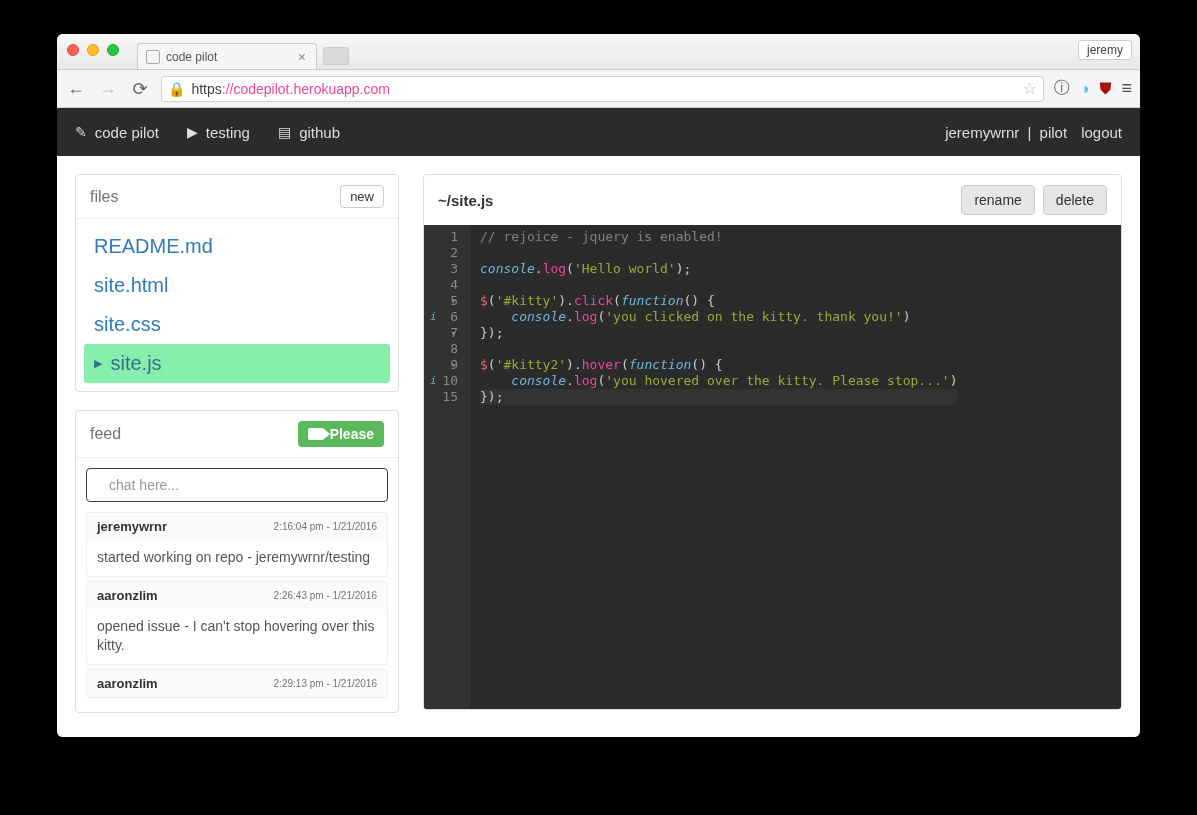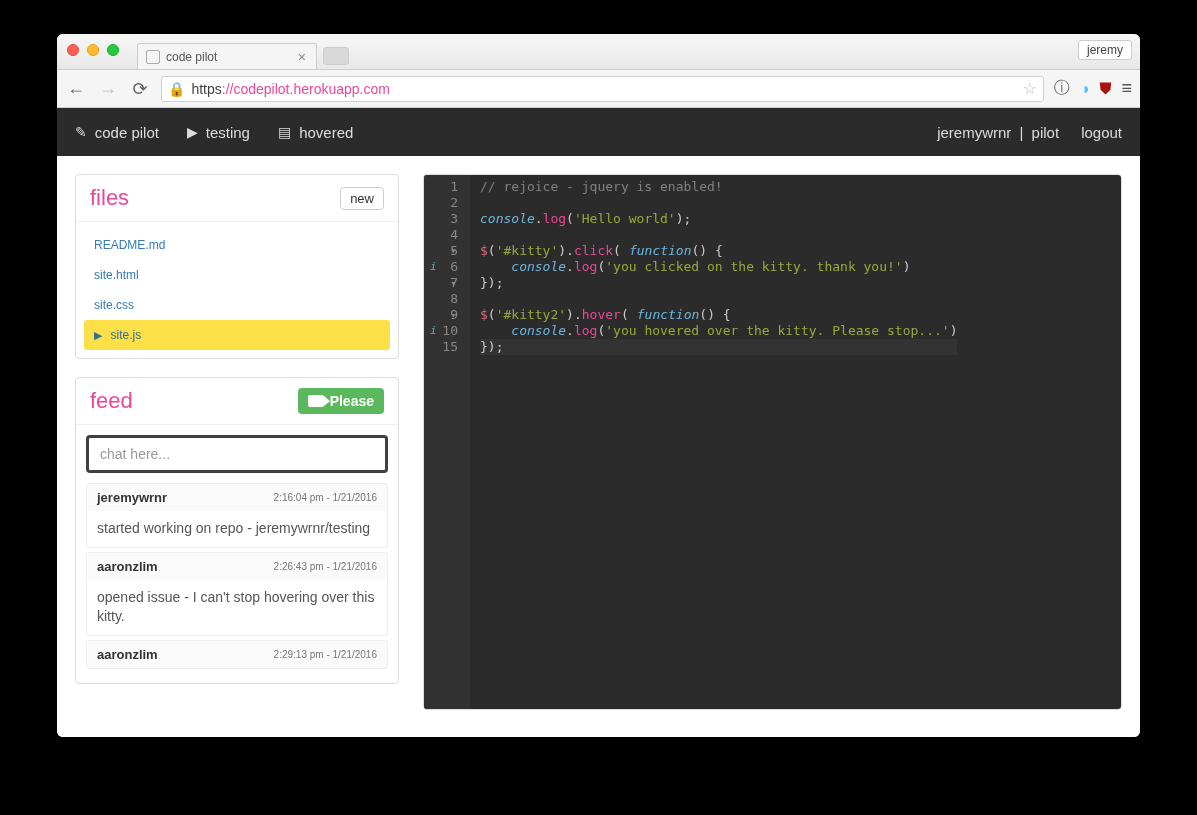--- a/index.html
+++ b/index.html
@@ -34,43 +34,43 @@
   .ext-i { color: #666; }
   .ext-blue { color: #4fc3f7; }
   .ext-shield { color: #a11; }
   .hamburger { font-size: 18px; color: #555; }
 
   
   .app-nav { height: 48px; background: #2b2b2b; color: #eaeaea; display: flex; align-items: center; padding: 0 18px; font-size: 15px; }
   .nav-left { display: flex; gap: 28px; align-items: center; }
   .nav-item { display: flex; align-items: center; gap: 8px; color: #ddd; }
   .nav-item .ico { font-size: 14px; color: #ddd; }
-  .nav-right { margin-left: auto; display: flex; align-items: center; gap: 22px; color: #ddd; }
+  .nav-right { margin-left: auto; display: flex; align-items: center; gap: 14px; color: #ddd; }
   .nav-right .sep { color: #ddd; margin: 0 4px; }
 
   
   .content { flex: 1; background: #fff; display: flex; padding: 18px; gap: 24px; }
 
   .sidebar { width: 324px; display: flex; flex-direction: column; gap: 18px; }
   .panel { border: 1px solid #ddd; border-radius: 4px; background: #fff; }
   .panel-hd { display: flex; align-items: center; justify-content: space-between; padding: 10px 14px; border-bottom: 1px solid #eee; }
-  .panel-hd h3 { font-size: 22px; font-weight: 500; color: #ec4899; }
+  .panel-hd h3 { font-size: 16px; font-weight: 500; color: #737373; }
   .btn { background: #fff; border: 1px solid #ccc; border-radius: 4px; padding: 3px 9px; font-size: 13px; color: #333; cursor: pointer; }
 
   .file-list { padding: 8px; }
-  .file-item { padding: 8px 10px; color: #337ab7; font-size: 12px; border-radius: 3px; cursor: pointer; }
-  .file-item.active { background: #fde047; color: #31708f; display: flex; align-items: center; gap: 8px; }
+  .file-item { padding: 8px 10px; color: #337ab7; font-size: 20px; border-radius: 3px; cursor: pointer; }
+  .file-item.active { background: #86efac; color: #31708f; display: flex; align-items: center; gap: 8px; }
   .file-item.active::before { content: "▶"; font-size: 11px; color: #31708f; }
 
   .start-btn { background: #5cb85c; color: #fff; border: none; border-radius: 4px; padding: 5px 10px; font-size: 14px; font-weight: 600; display: flex; align-items: center; gap: 6px; }
   .cam-icon { width: 16px; height: 12px; background: #fff; position: relative; border-radius: 2px; }
   .cam-icon::after { content: ""; position: absolute; right: -6px; top: 1px; border-left: 6px solid #fff; border-top: 5px solid transparent; border-bottom: 5px solid transparent; }
 
   .feed-body { padding: 10px; }
-  .chat-input { width: 100%; border: 3px solid #404040; border-radius: 4px; padding: 8px 11px; font-size: 14px; color: #555; margin-bottom: 10px; }
+  .chat-input { width: 100%; border: 1px solid #404040; border-radius: 4px; padding: 8px 22px; font-size: 14px; color: #555; margin-bottom: 10px; }
   .chat-input::placeholder { color: #999; }
   .feed-msg { border: 1px solid #eee; border-radius: 3px; margin-bottom: 4px; overflow: hidden; }
   .feed-meta { display: flex; justify-content: space-between; align-items: center; padding: 6px 10px; background: #fafafa; font-size: 13px; }
   .feed-meta .who { font-weight: 700; color: #333; }
   .feed-meta .ts { color: #777; font-size: 10px; }
   .feed-text { padding: 8px 10px; color: #555; line-height: 1.4; }
 
   
   .editor-wrap { flex: 1; display: flex; flex-direction: column; border: 1px solid #ddd; border-radius: 4px; overflow: hidden; max-height: 536px; }
   .editor-hd { display: flex; align-items: center; padding: 10px 14px; gap: 8px; }
@@ -83,21 +83,21 @@
   .gutter .ln { height: 16px; position: relative; }
   .fold { position: absolute; right: 2px; color: #888; font-size: 9px; }
   .ii { position: absolute; left: -2px; color: #6aa; font-style: italic; font-size: 11px; }
   .code { padding: 4px 10px; color: #ddd; white-space: pre; }
   .code .row { height: 16px; }
   .c-comment { color: #808080; }
   .c-ident { color: #6cb6dd; font-style: italic; }
   .c-punc { color: #ccc; }
   .c-method { color: #ec4899; }
   .c-green { color: #9aa83a; }
-  .c-kw { color: #6cb6dd; font-style: italic; margin-left: 8px; }
+  .c-kw { color: #6cb6dd; font-style: italic; }
   .c-jq { color: #e06c75; }
   .cursor-line { background: #333; display: inline-block; width: 100%; }
 </style>
 </head>
 <body>
 
 <div class="browser-window">
 
   <div class="titlebar">
     <div class="traffic">
@@ -138,21 +138,21 @@
       <div class="nav-item">
         <span class="ico">✎</span>
         <span>code pilot</span>
       </div>
       <div class="nav-item">
         <span class="ico">▶</span>
         <span>testing</span>
       </div>
       <div class="nav-item">
         <span class="ico">▤</span>
-        <span>hovered</span>
+        <span>github</span>
       </div>
     </div>
     <div class="nav-right">
       <span><span>jeremywrnr</span><span class="sep"> | </span><span>pilot</span></span>
       <span>logout</span>
     </div>
   </div>
 
   <div class="content">
 
@@ -202,20 +202,27 @@
                   <span class="ts">2:29:13 pm - 1/21/2016</span>
                 </div>
               </div>
             </div>
         </div>
       </div>
 
     </div>
 
     <div class="editor-wrap">
+      <div class="editor-hd">
+        <span class="fn">~/site.js</span>
+        <div class="actions">
+          <button class="btn-gray">rename</button>
+          <button class="btn-gray">delete</button>
+        </div>
+      </div>
       <div class="editor-body">
         <div class="gutter" id="gutter">
             <div class="ln">1</div>
             <div class="ln">2</div>
             <div class="ln">3</div>
             <div class="ln">4</div>
             <div class="ln">5<span class="fold">▾</span></div>
             <div class="ln">6<span class="ii">i</span></div>
             <div class="ln">7<span class="fold">▾</span></div>
             <div class="ln">8</div>

